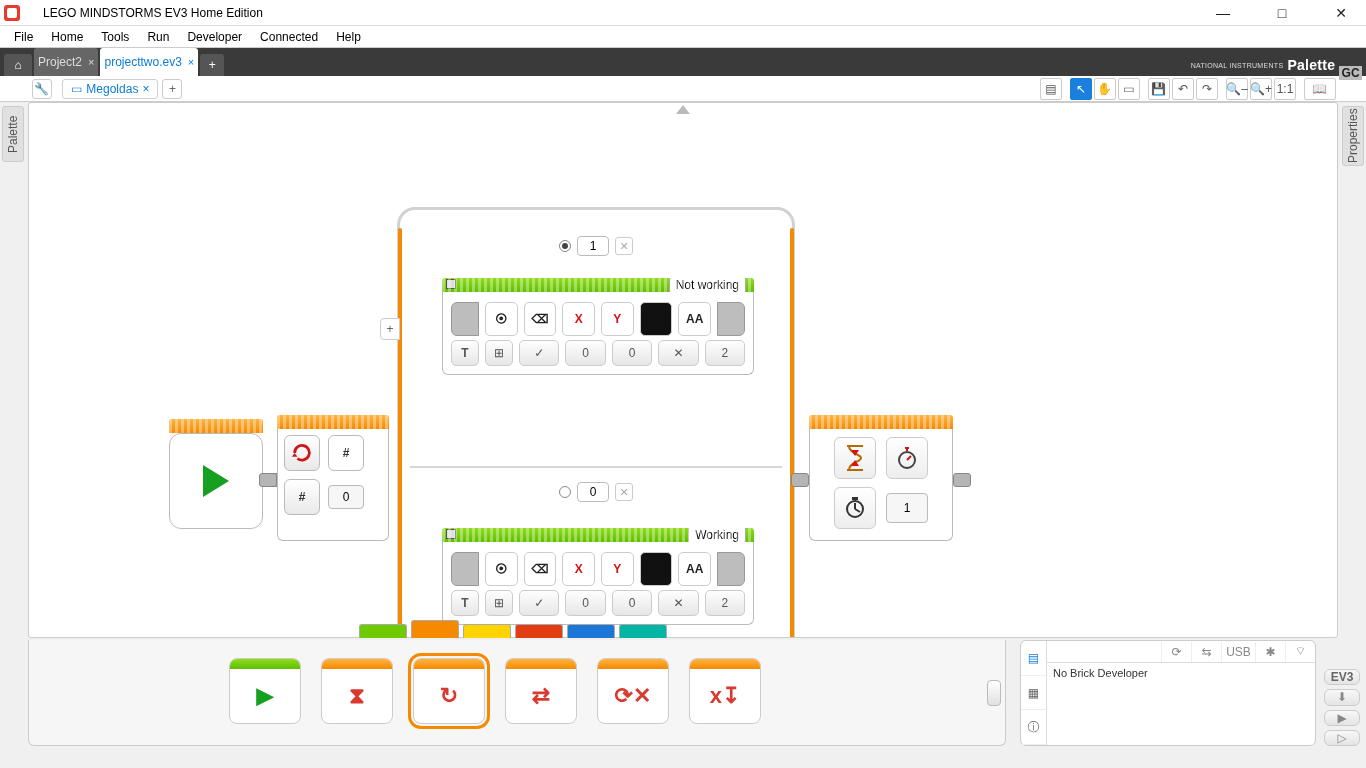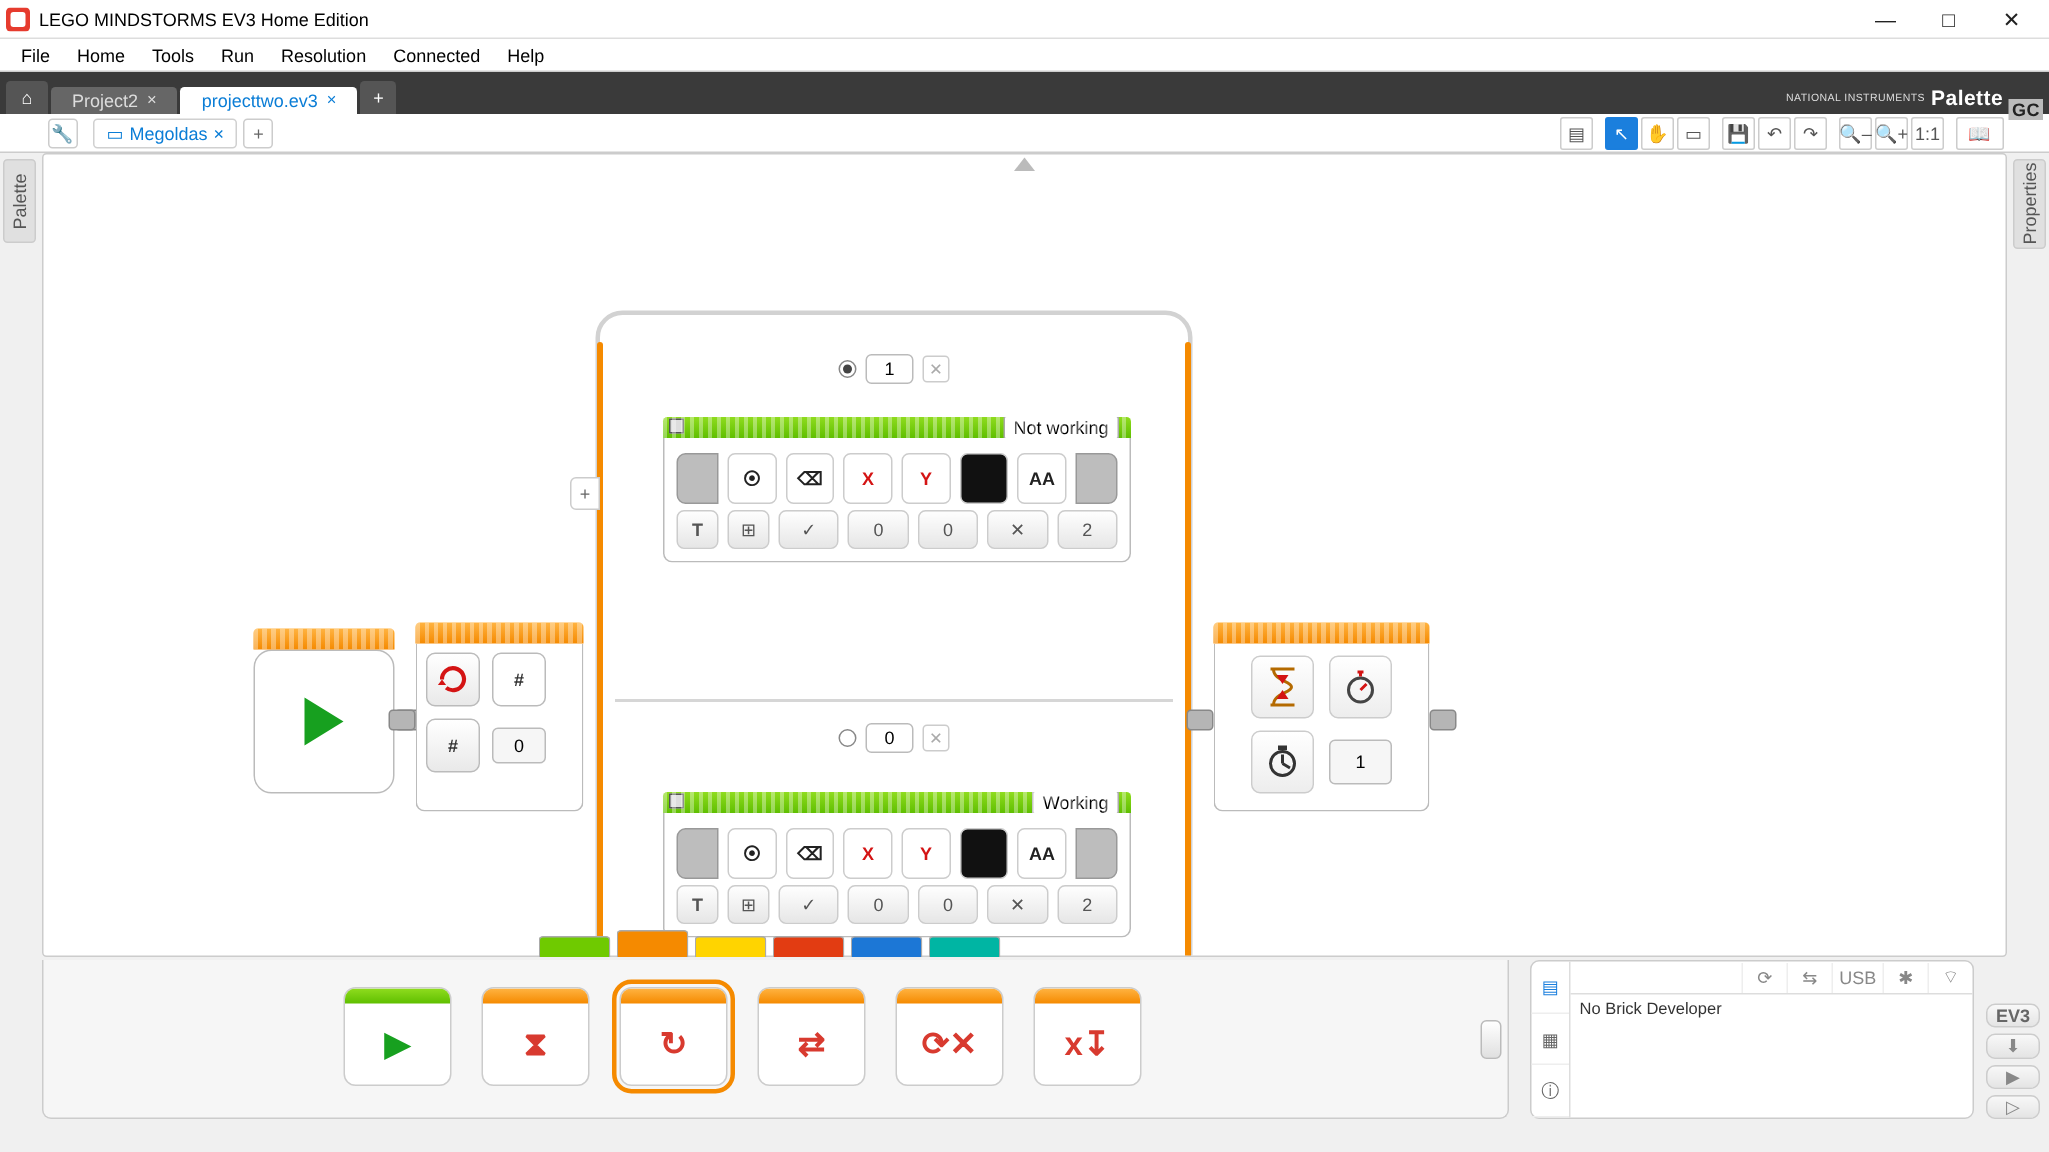--- a/index.html
+++ b/index.html
@@ -1,32 +1,32 @@
 <!DOCTYPE html>
 <html><head>
 <meta charset="utf-8">
 <style>
 * { box-sizing: border-box; margin: 0; padding: 0; font-family: "Segoe UI", Tahoma, sans-serif; font-size: 12px; }
 html, body { width: 1366px; height: 768px; overflow: hidden; background: #f0f0f0; }
 
 
-.titlebar { height: 26px; background: #fff; display: flex; align-items: center; padding: 0 4px; border-bottom: 1px solid #ddd; }
+.titlebar { height: 26px; background: #fff; display: flex; align-items: center; padding: 0 4px; border-bottom: 1px solid #ddd; gap: 17px; }
 .titlebar .app-icon { width: 16px; height: 16px; margin-right: 6px; display:inline-block; }
 .titlebar .app-icon svg { width:16px; height:16px; }
 .titlebar .title { flex: 1; font-size: 12px; }
 .titlebar .win-btn { width: 42px; height: 24px; display: flex; align-items: center; justify-content: center; color: #222; font-size: 14px; }
 
 
 .menubar { height: 22px; background: #fff; display: flex; align-items: center; padding: 0 6px; gap: 2px; border-bottom: 1px solid #ccc; }
 .menubar .menu-item { padding: 2px 8px; font-size: 12px; }
 
 
 .projectbar { height: 28px; background: #3a3a3a; display: flex; align-items: flex-end; padding-left: 4px; position: relative; }
 .projectbar .home-btn { background:#555; color:#fff; width:28px; height:22px; border-radius:3px 3px 0 0; display:flex; align-items:center; justify-content:center; margin-right:2px; }
-.projectbar .ptab { height: 18px; padding: 0 14px; display: flex; align-items: center; border-radius: 3px 3px 0 0; margin-right: 2px; font-size: 12px; gap:6px; }
+.projectbar .ptab { height: 28px; padding: 0 4px; display: flex; align-items: center; border-radius: 3px 3px 0 0; margin-right: 2px; font-size: 12px; gap:6px; }
 .projectbar .ptab.inactive { background: #666; color: #ddd; }
 .projectbar .ptab.active { background: #fff; color: #0a7dd6; }
 .projectbar .ptab .close { font-size: 11px; }
 .projectbar .add { width: 24px; height: 22px; background:#555; color:#fff; border-radius:3px 3px 0 0; display:flex; align-items:center; justify-content:center; }
 .projectbar .logo { position:absolute; right:4px; top:2px; color:#ddd; font-size:11px; letter-spacing:0.3px; display:flex; align-items:center; gap:4px; }
 .projectbar .logo .gc { background:#bbb; color:#222; padding:0 2px; font-weight:bold;margin-top:16px; }
 
 
 .toolbar-row { height: 26px; background:#fff; display:flex; align-items:center; border-bottom:1px solid #ccc; }
 .toolbar-row .left { display:flex; align-items:center; padding-left:32px; gap:4px; }
@@ -152,21 +152,21 @@
   <div class="win-btn">—</div>
   <div class="win-btn">□</div>
   <div class="win-btn">✕</div>
 </div>
 
 <div class="menubar">
   <span class="menu-item">File</span>
   <span class="menu-item">Home</span>
   <span class="menu-item">Tools</span>
   <span class="menu-item">Run</span>
-  <span class="menu-item">Resolution</span>
+  <span class="menu-item">Developer</span>
   <span class="menu-item">Connected</span>
   <span class="menu-item">Help</span>
 </div>
 
 <div class="projectbar">
   <div class="home-btn">⌂</div>
   <div class="ptab inactive">
     <span>Project2</span>
     <span class="close">×</span>
   </div>

